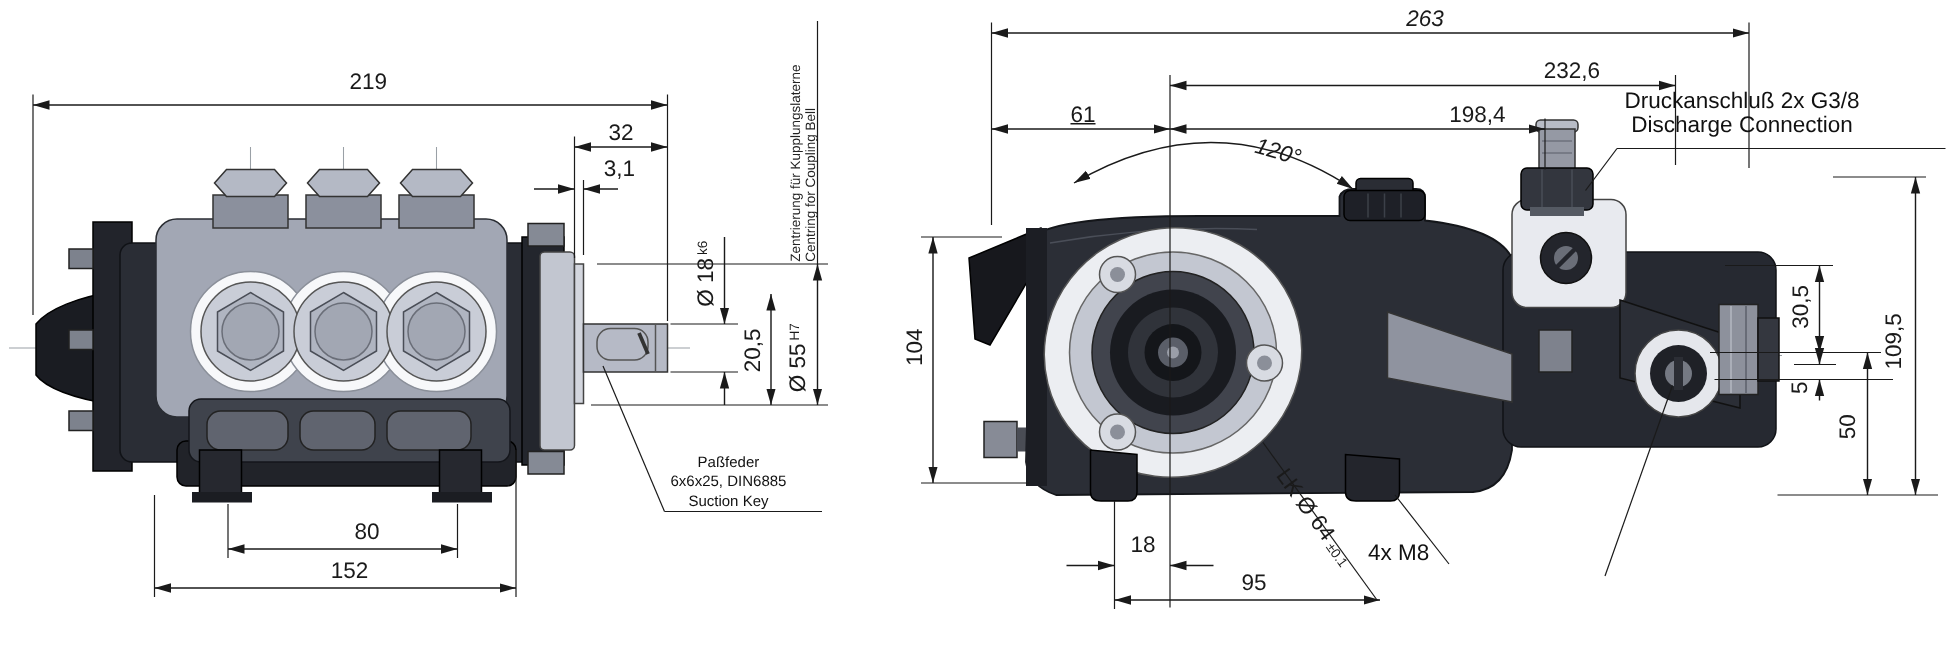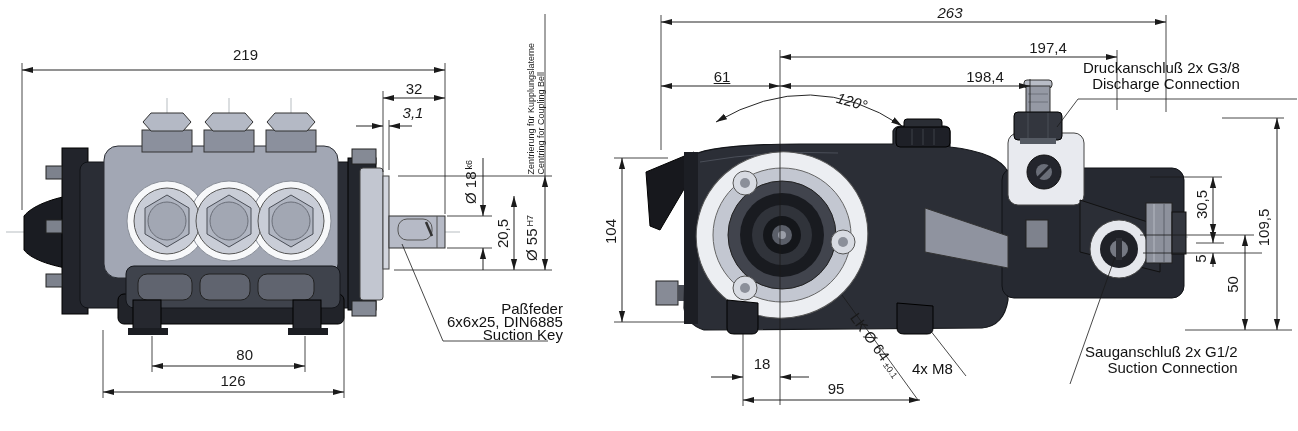--- a/index.html
+++ b/index.html
@@ -3,21 +3,21 @@
 <meta charset="utf-8">
 <style>
   html,body{margin:0;padding:0;background:#fff;}
   #stage{position:relative;width:1298px;height:431px;background:#ffffff;overflow:hidden;
          font-family:"Liberation Sans", sans-serif;color:#1a1a1a;}
   #linework{position:absolute;left:0;top:0;}
   .dimtext{position:absolute;font-size:15px;line-height:15px;text-align:center;white-space:nowrap;color:#1a1a1a;}
   .rot{transform:rotate(-90deg);}
   .sup{font-size:9px;vertical-align:4px;margin-left:2px;}
   .tol{font-size:9px;vertical-align:-1px;margin-left:3px;}
-  .label{position:absolute;font-size:15px;line-height:16px;text-align:right;white-space:nowrap;color:#111;}
+  .label{position:absolute;font-size:15px;line-height:16px;text-align:center;white-space:nowrap;color:#111;}
   .label .ln{display:block;}
   .smalllabel{position:absolute;font-size:9px;line-height:9.5px;text-align:left;white-space:nowrap;color:#222;}
   .italic{font-style:italic;}
 </style>
 </head>
 <body>
 
 <div id="stage">
 
 <svg id="linework" width="1298" height="431" viewBox="0 0 1298 431">
@@ -286,52 +286,48 @@
     <line x1="1115" y1="257" x2="1070" y2="384" stroke-width="0.8"></line>
     <g>
       <line x1="1297" y1="99" x2="1078" y2="99" stroke-width="0.8"></line>
       <line x1="1078" y1="99" x2="1057" y2="127" stroke-width="0.8"></line>
     </g>
   </g>
 </svg>
 
 <div class="dimtext" style="left:198px;top:47px;width:60px;text-align:right;">219</div>
 <div class="dimtext" style="left:394px;top:81px;width:40px;">32</div>
-<div class="dimtext" style="left:393px;top:105px;width:40px;font-style:italic;">3,1</div>
+<div class="dimtext" style="left:393px;top:105px;width:40px;">3,1</div>
 <div class="dimtext rot" style="left:437px;top:174px;width:66px;"><span>Ø 18</span><span class="sup">k6</span></div>
 <div class="dimtext rot" style="left:481px;top:226px;width:42px;">20,5</div>
 <div class="dimtext rot" style="left:499px;top:230px;width:64px;"><span>Ø 55</span><span class="sup">H7</span></div>
 <div class="smalllabel rot" style="left:456px;top:85px;width:160px;">
   <span class="ln" style="display:block;">Zentrierung für Kupplungslaterne</span>
   <span class="ln" style="display:block;">Centring for Coupling Bell</span>
 </div>
-<div class="label" style="left:447px;top:302px;font-size:15px;line-height:13px;">
+<div class="label" style="left:447px;top:302px;font-size:10px;line-height:13px;">
   <span class="ln">Paßfeder</span>
   <span class="ln">6x6x25, DIN6885</span>
   <span class="ln">Suction Key</span>
 </div>
 <div class="dimtext" style="left:203px;top:347px;width:50px;text-align:right;">80</div>
-<div class="dimtext" style="left:208px;top:373px;width:50px;">126</div>
+<div class="dimtext" style="left:208px;top:373px;width:50px;">152</div>
 
 <div class="dimtext" style="left:920px;top:5px;width:60px;font-style:italic;">263</div>
-<div class="dimtext" style="left:1018px;top:40px;width:60px;">197,4</div>
+<div class="dimtext" style="left:1018px;top:40px;width:60px;">232,6</div>
 <div class="dimtext" style="left:697px;top:69px;width:50px;text-decoration:underline;">61</div>
 <div class="dimtext" style="left:955px;top:69px;width:60px;">198,4</div>
 <div class="dimtext italic" style="left:827px;top:94px;width:50px;transform:rotate(16deg);">120°</div>
 <div class="dimtext rot" style="left:589px;top:224px;width:42px;">104</div>
 <div class="label" style="left:1083px;top:60px;">
   <span class="ln">Druckanschluß 2x G3/8</span>
   <span class="ln">Discharge Connection</span>
 </div>
 <div class="dimtext rot" style="left:1179px;top:197px;width:44px;">30,5</div>
 <div class="dimtext rot" style="left:1190px;top:251px;width:20px;">5</div>
 <div class="dimtext rot" style="left:1217px;top:277px;width:30px;">50</div>
 <div class="dimtext rot" style="left:1233px;top:220px;width:60px;">109,5</div>
 <div class="dimtext" style="left:742px;top:356px;width:40px;">18</div>
 <div class="dimtext" style="left:811px;top:381px;width:50px;text-align:center;">95</div>
 <div class="dimtext" style="left:860px;top:310px;width:96px;transform:rotate(54deg);transform-origin:0 0;text-align:left;"><span>LK Ø 64</span><span class="tol">±0.1</span></div>
 <div class="label" style="left:912px;top:361px;">4x M8</div>
-<div class="label" style="left:1085px;top:344px;">
-  <span class="ln">Sauganschluß 2x G1/2</span>
-  <span class="ln">Suction Connection</span>
+
 </div>
 
-</div>
-
 </body></html>

